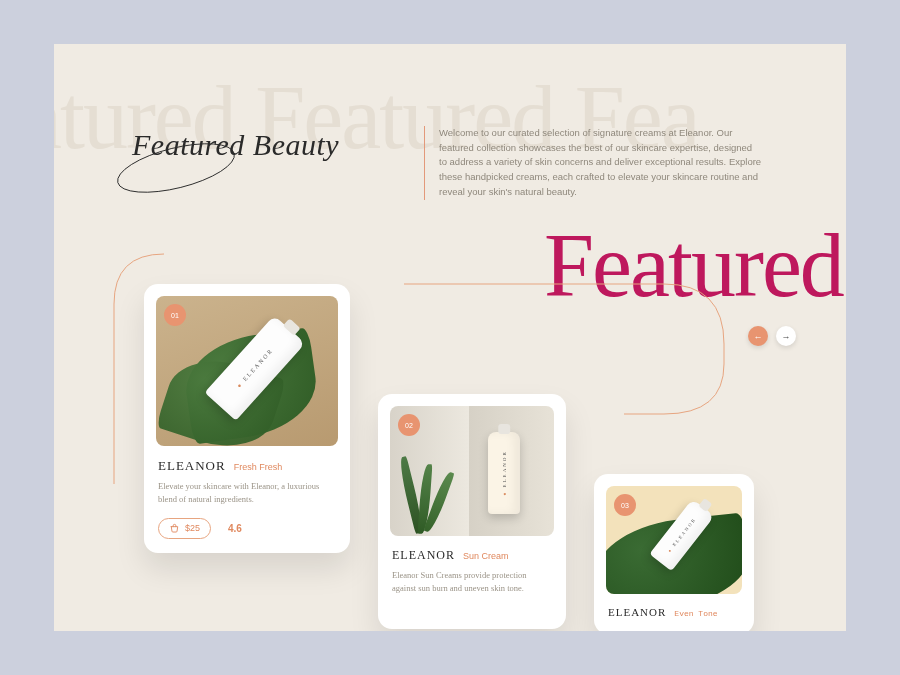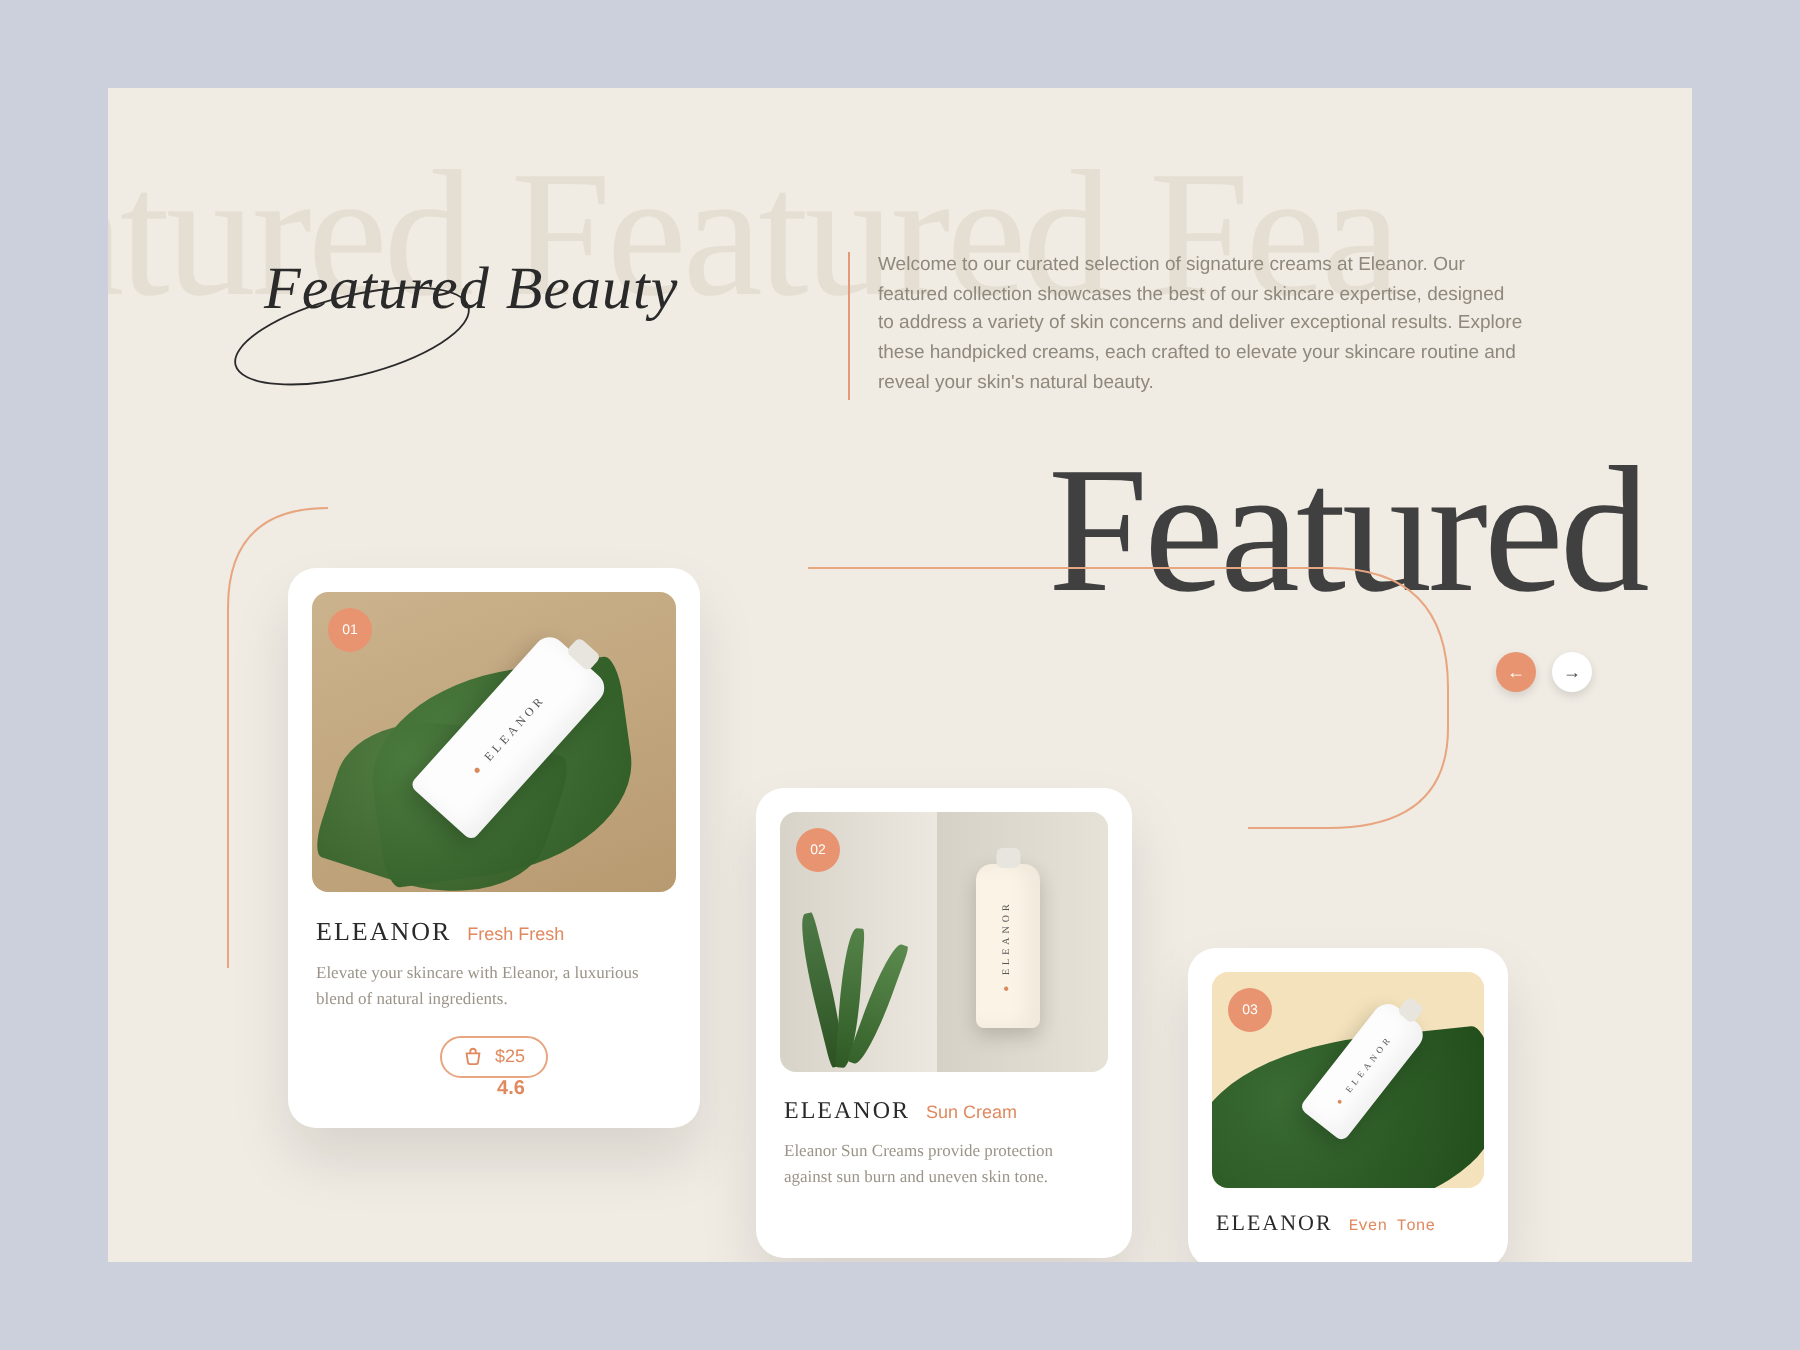--- a/index.html
+++ b/index.html
@@ -25,25 +25,25 @@
     font-size:90px;
     font-weight:300;
     letter-spacing:-2px;
     color:#e5ded3;
     white-space:nowrap;
     font-family: 'Didot','Bodoni MT', Georgia, serif;
     pointer-events:none;
   }
   .marquee2 {
     position:absolute;
-    top:170px; left:470px;
+    top:170px; left:490px;
     font-size:90px;
     font-weight:300;
     letter-spacing:-2px;
-    color:#404040;
+    color:#be185d;
     white-space:nowrap;
     font-family: 'Didot','Bodoni MT', Georgia, serif;
     pointer-events:none;
   }
 
   
   .heading {
     position:absolute;
     left:78px; top:84px;
     font-family: 'Didot','Bodoni MT', Georgia, serif;
@@ -157,21 +157,21 @@
     font-family: Helvetica, Arial, sans-serif;
     font-size:9px; color:#e0895f;
   }
   .desc {
     font-family: Liberation Serif, serif;
     font-size:8.5px; line-height:1.5;
     color:#9b9488;
     margin-bottom:12px;
   }
   .card-foot {
-    display:flex; align-items:center; flex-direction:column;
+    display:flex; align-items:center; 
   }
   .price-pill {
     display:flex; align-items:center; gap:5px;
     border:1px solid #e7a580;
     border-radius:14px;
     padding:4px 10px;
     font-family: Helvetica, Arial, sans-serif;
     font-size:9px;
     color:#e0895f;
     cursor:pointer;

